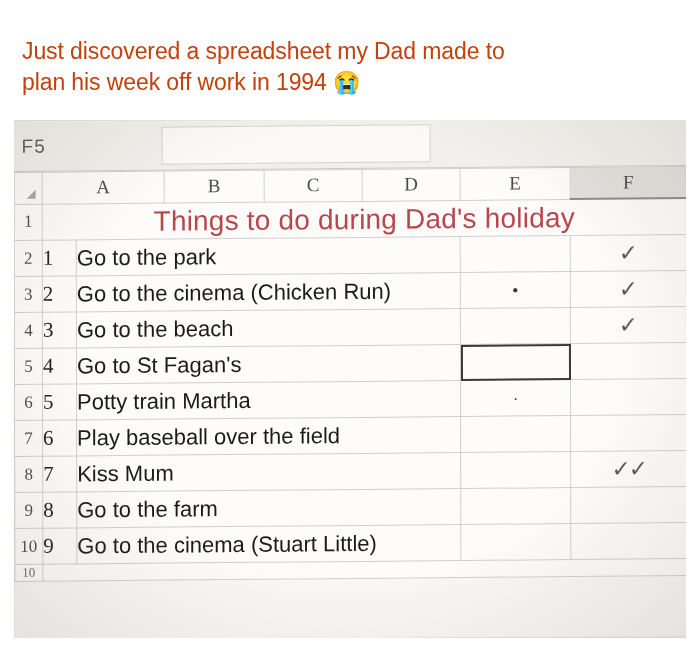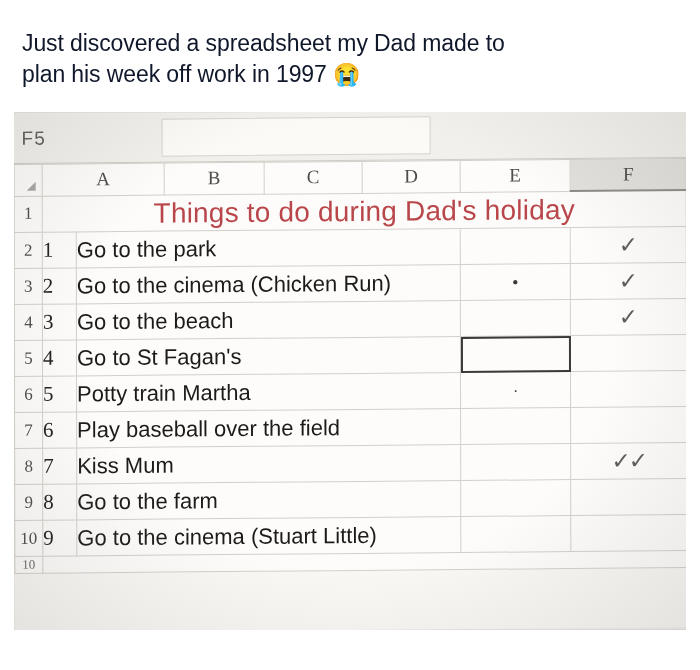--- a/index.html
+++ b/index.html
@@ -9,24 +9,24 @@
   body {
     width: 700px;
     height: 670px;
     background: #ffffff;
     font-family: "Liberation Sans", sans-serif;
     overflow: hidden;
   }
 
   
   .caption {
-    padding: 28px 22px 0 22px;
+    padding: 36px 22px 0 22px;
     font-size: 23px;
     line-height: 1.35;
-    color: #0f172a;
+    color: #c2410c;
     letter-spacing: -0.1px;
   }
   .caption .emoji {
     font-size: 22px;
   }
 
   
   .photo {
     position: relative;
     margin: 22px 14px 0 14px;
@@ -185,21 +185,21 @@
     outline-offset: -2px;
   }
   .last-row td { height: 14px; }
   .last-row .rowhead { font-size: 13px; color: #6a6865; }
 </style>
 </head>
 <body>
 
 <div class="caption">
   <span>Just discovered a spreadsheet my Dad made to</span><br>
-  <span>plan his week off work in 1997</span>
+  <span>plan his week off work in 1994</span>
   <span class="emoji">😭</span>
 </div>
 
 <div class="photo">
   <div class="sheet">
 
     <div class="formula-row">
       <div class="namebox">F5</div>
       <div class="fbar-input"></div>
       <div class="fbar-tools">

